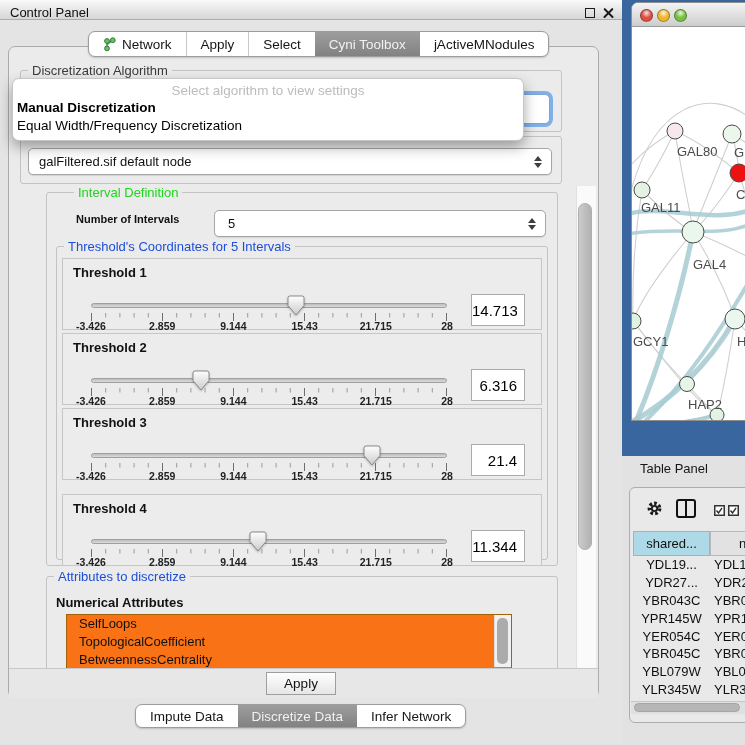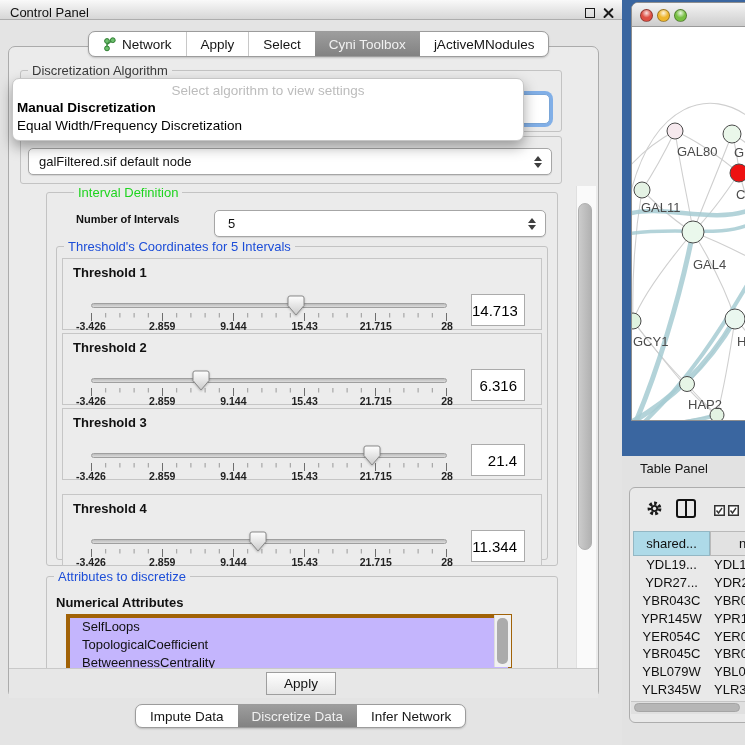--- a/index.html
+++ b/index.html
@@ -61,21 +61,21 @@
   .sl-track{position:absolute;left:28px;top:44px;width:356px;height:5px;
     background:linear-gradient(#BCBCBC,#DCDCDC);border:1px solid #9F9F9F;border-radius:4px;}
   .sl-handle{position:absolute;top:36px;filter:drop-shadow(0 1px 1px rgba(0,0,0,.25));}
   .sl-ticks{position:absolute;left:28px;top:54px;}
   .sl-lbl{position:absolute;top:61px;width:56px;text-align:center;font-size:10.5px;font-weight:bold;color:#222;}
   .thr-value{position:absolute;left:408px;top:35px;width:54px;height:32px;border:1px solid #ABABAB;background:#fff;
     font:15px "Liberation Sans",sans-serif;text-align:right;padding:0 7px 0 0;}
 
   #numint-label{position:absolute;left:76px;top:213px;font-weight:bold;font-size:11px;}
   #attr-label{position:absolute;left:56px;top:595px;font-weight:bold;font-size:13px;}
-  #attr-list{position:absolute;left:66px;top:614px;width:446px;height:70px;background:#c4b5fd;border:4px solid #a16207;overflow:hidden;}
+  #attr-list{position:absolute;left:66px;top:614px;width:446px;height:70px;background:#f97316;border:1px solid #a16207;overflow:hidden;}
   .attr-item{padding-left:12px;line-height:18px;font-size:13px;color:#111;white-space:nowrap;}
   #attr-sb{position:absolute;left:494px;top:615px;width:17px;height:52px;background:#F1F1F1;border-left:1px solid #DDD;}
   #attr-thumb{position:absolute;left:497px;top:618px;width:11px;height:46px;border-radius:5px;background:#ABABAB;}
 
   #bottom-bar{position:absolute;left:9px;top:668px;width:589px;height:30px;background:#E7E7E7;border-top:1px solid #C9C9C9;}
   .btn{position:absolute;background:linear-gradient(#FEFEFE,#E6E6E6);border:1px solid #9E9E9E;border-radius:0;
     font-size:13.5px;display:flex;align-items:center;justify-content:center;color:#111;}
   #apply-btn{left:266px;top:672px;width:70px;height:23px;}
 
   

